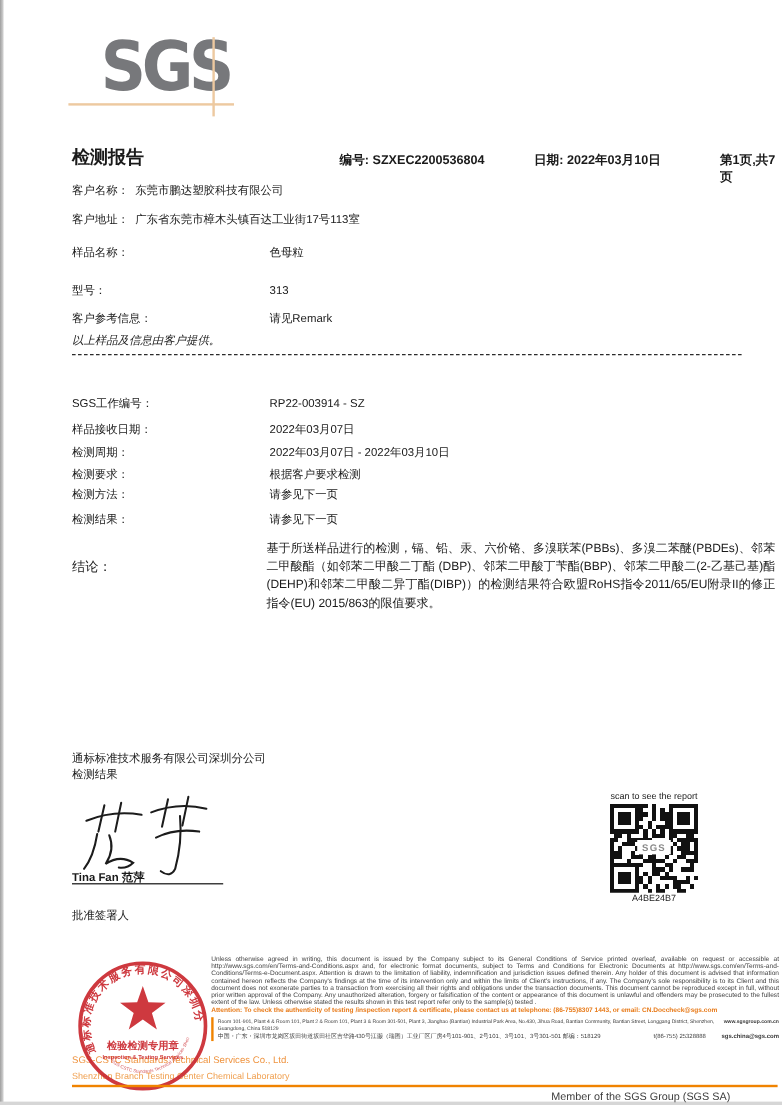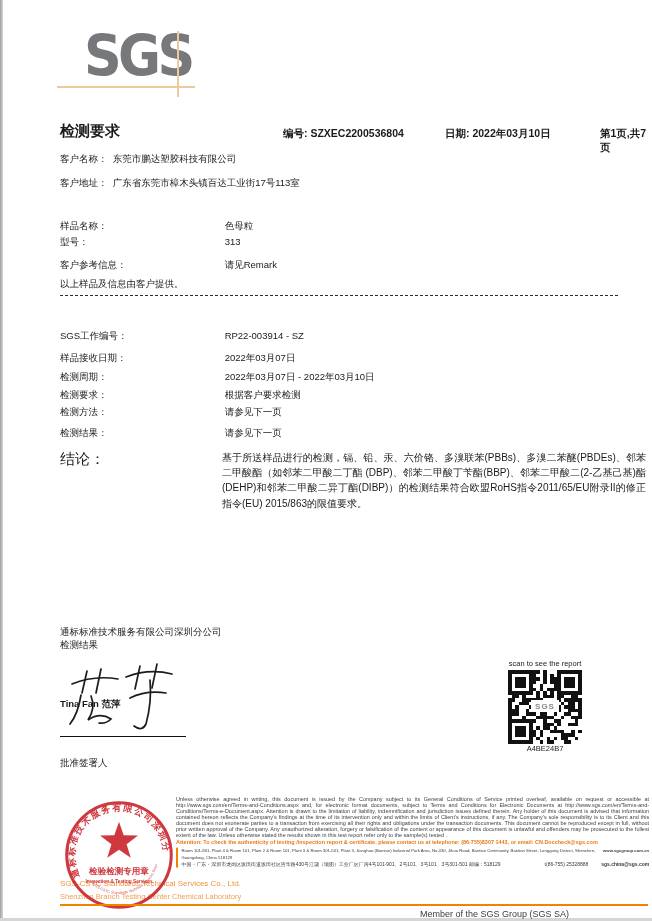--- a/index.html
+++ b/index.html
@@ -25,33 +25,33 @@
   .hmeta{top:127px;font-size:10.5px;font-weight:700;padding-left:48px;}
   .h-no{left:235px;}
   .h-date{left:397px;}
   .h-page{left:552px;}
 
   
   .kv{left:60px;font-size:9.5px;white-space:nowrap;}
   .kv .lab{display:inline-block;}
   .labw-narrow{width:50px;}
   .labw-wide{width:162px;}
-  .note{left:60px;font-size:9.5px;}
+  .note{left:60px;font-size:9.5px;font-style:italic;}
 
   .dash-line{left:60px;top:295px;width:558px;border-top:1px dashed #2b2b2b;height:0;}
 
-  .concl-lab{left:60px;top:450px;font-size:15px;font-family:Liberation Serif, serif;}
+  .concl-lab{left:60px;top:465px;font-size:11px;font-family:Liberation Serif, serif;}
   .concl-txt{left:222px;top:450px;width:424px;font-size:10px;line-height:15.2px;text-align:justify;}
 
   
   .sig-co{left:60px;top:626px;font-size:9.5px;}
   .sig-auth{left:60px;top:639px;font-size:9.5px;}
   .sig-draw{left:66px;top:662px;}
   .sig-line{left:60px;top:736px;width:126px;height:1px;background:#111;}
-  .sig-name{left:60px;top:698px;font-size:9.5px;font-weight:700;}
+  .sig-name{left:60px;top:725px;font-size:9.5px;font-weight:700;}
   .sig-role{left:60px;top:757px;font-size:9.5px;}
 
   
   .qr-caption{left:498px;top:659px;width:94px;font-size:7.5px;text-align:center;color:#222;}
   .qr-box{left:508px;top:670px;width:74px;height:74px;}
   .qr-code-id{left:498px;top:744px;width:94px;font-size:7.5px;text-align:center;color:#222;}
 
   
   .footer-co1{left:60px;top:879px;font-size:8px;color:#ef9440;white-space:nowrap;}
   .footer-co2{left:60px;top:892px;font-size:7.5px;color:#f0a050;white-space:nowrap;}
@@ -61,47 +61,47 @@
   .legal-wrap{left:176px;top:796px;width:952px;transform:scale(.497);transform-origin:0 0;}
   .disc{font-size:11px;line-height:12.2px;color:#3f3f3f;text-align:justify;}
   .attn{font-size:11px;line-height:12.6px;color:#e87a18;font-weight:700;margin-top:2px;}
   .addr{border-left:4px solid #f08300;padding-left:7px;margin-top:4px;color:#3a3a3a;}
   .addr-row{display:flex;justify-content:space-between;align-items:baseline;}
   .addr-en{font-size:8.5px;line-height:13px;}
   .addr-cn{font-size:10px;line-height:14px;}
   .addr-right{display:flex;gap:26px;}
 
   .footer-rule{left:60px;top:904px;width:588px;height:2px;background:#f08300;}
-  .member{left:420px;top:909px;width:228px;font-size:9px;color:#3c3c3c;text-align:left;}
+  .member{left:420px;top:909px;width:228px;font-size:9px;color:#3c3c3c;text-align:center;}
 </style>
 </head>
 <body>
 
 <div class="abs edge-left"></div>
 <div class="abs edge-bottom"></div>
 
 <div class="abs logo-text">SGS</div>
 <div class="abs logo-hline"></div>
 <div class="abs logo-vline"></div>
 
-<div class="abs report-title">检测要求</div>
+<div class="abs report-title">检测报告</div>
 <div class="abs hmeta h-no"><span>编号:</span> <span>SZXEC2200536804</span></div>
 <div class="abs hmeta h-date"><span>日期:</span> <span>2022年03月10日</span></div>
 <div class="abs hmeta h-page">第1页,共7页</div>
 
 <div class="abs kv" style="top:153px">
   <span class="lab labw-narrow">客户名称：</span>
   <span>东莞市鹏达塑胶科技有限公司</span>
 </div>
 <div class="abs kv" style="top:177px">
   <span class="lab labw-narrow">客户地址：</span>
   <span>广东省东莞市樟木头镇百达工业街17号113室</span>
 </div>
 
-<div class="abs kv" style="top:220px">
+<div class="abs kv" style="top:204px">
   <span class="lab labw-wide">样品名称：</span>
   <span>色母粒</span>
 </div>
 <div class="abs kv" style="top:236px">
   <span class="lab labw-wide">型号：</span>
   <span>313</span>
 </div>
 <div class="abs kv" style="top:259px">
   <span class="lab labw-wide">客户参考信息：</span>
   <span>请见Remark</span>

